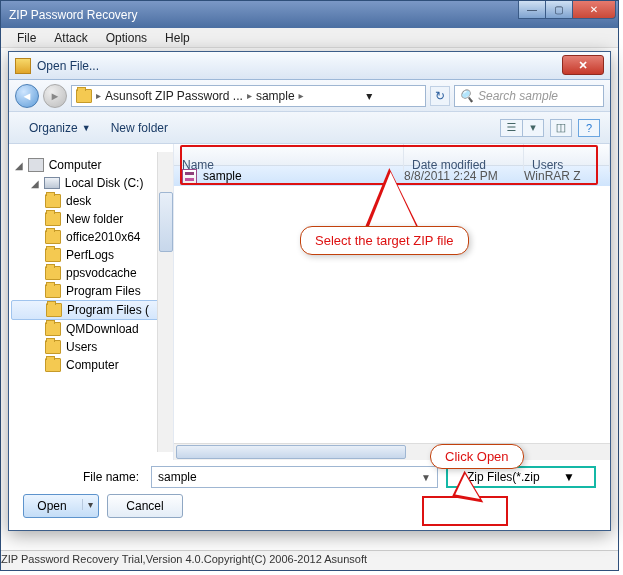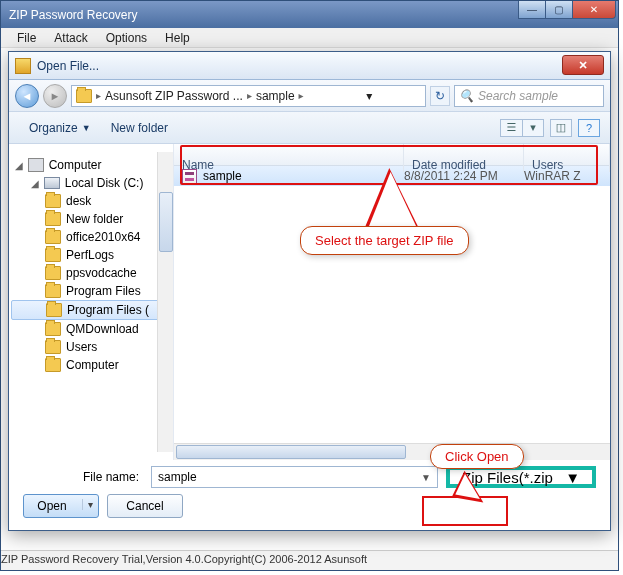--- a/index.html
+++ b/index.html
@@ -202,21 +202,21 @@
 
   .dlg-footer {
     position:absolute; left:0; right:0; bottom:0; height:70px;
     padding: 6px 14px;
     display:flex; flex-direction:column; gap:6px;
   }
   .footer-row { display:flex; align-items:center; gap:8px; }
   .fn-label { width:120px; text-align:right; font-size:12px; padding-right:4px;}
   .fn-input { flex:1; height:22px; border:1px solid #9fb6d2; background:#fff; padding:0 6px; font-size:12px; display:flex; align-items:center; justify-content:space-between;}
   .fn-input .dd { color:#555; font-size:10px;}
-  .filter { width:150px; height:22px; border:4px solid #14b8a6; background:#fff; padding:0 12px; font-size:15px; display:flex; align-items:center; justify-content:space-between;}
+  .filter { width:150px; height:22px; border:2px solid #14b8a6; background:#fff; padding:0 19px; font-size:12px; display:flex; align-items:center; justify-content:space-between;}
   .btn-row { display:flex; justify-content:flex-start; gap:8px; }
   .btn {
     height:24px; min-width:76px; border:1px solid #8fa7c3;
     background:linear-gradient(#fdfeff,#e4edf7);
     font-size:12px; display:flex; align-items:center; justify-content:center;
     border-radius:3px; position:relative;
   }
   .btn.split { padding-right:18px;}
   .btn.split::after { content:"▾"; position:absolute; right:5px; top:4px; font-size:10px; color:#444; border-left:1px solid #b7c8dd; padding-left:5px;}
   .btn.primary { background:linear-gradient(#eaf4ff,#c4ddf7); border-color:#5d93cc;}

